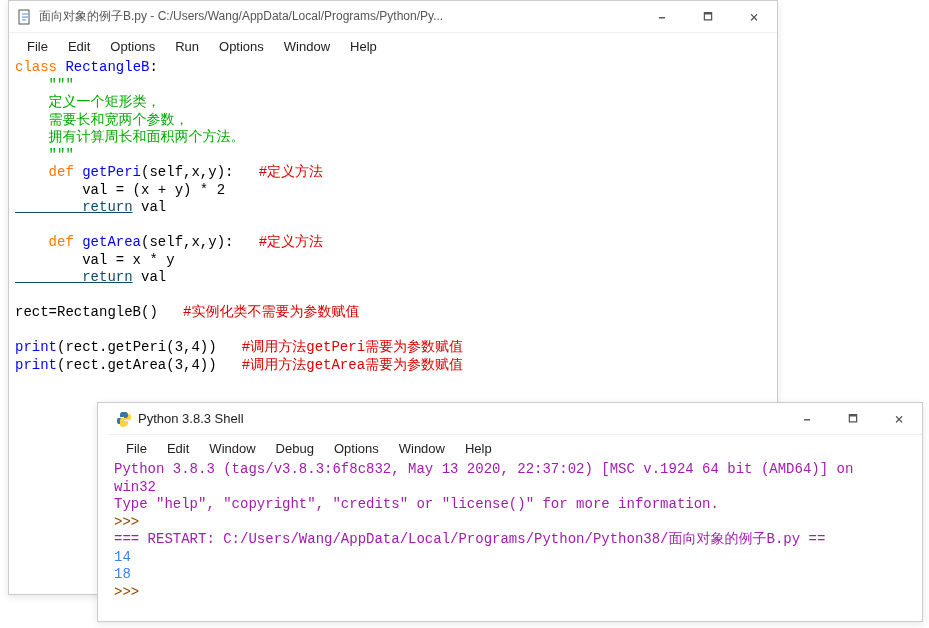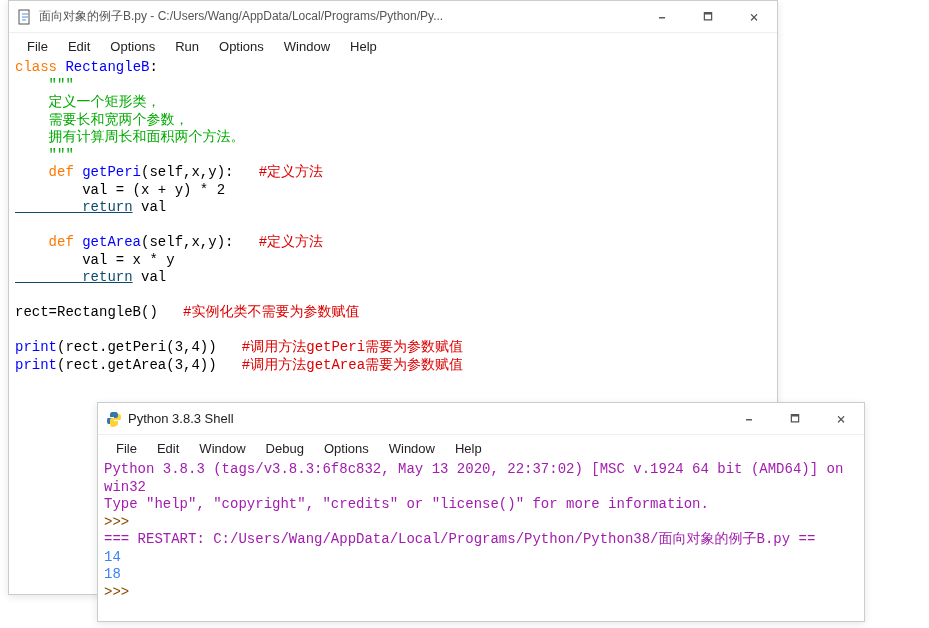--- a/index.html
+++ b/index.html
@@ -20,22 +20,23 @@
     .window.editor {
       left: 0;
       top: 0;
       width: 770px;
       height: 595px;
       margin-left: 8px;
     }
     .window.shell {
       left: 97px;
       top: 402px;
-      width: 768px;
+      width: 826px;
       height: 220px;
+      padding-left: 10px;
     }
     .titlebar {
       height: 32px;
       display: flex;
       align-items: center;
       padding-left: 8px;
       background: #fff;
       border-bottom: 1px solid #eee;
     }
     .titlebar-icon {

